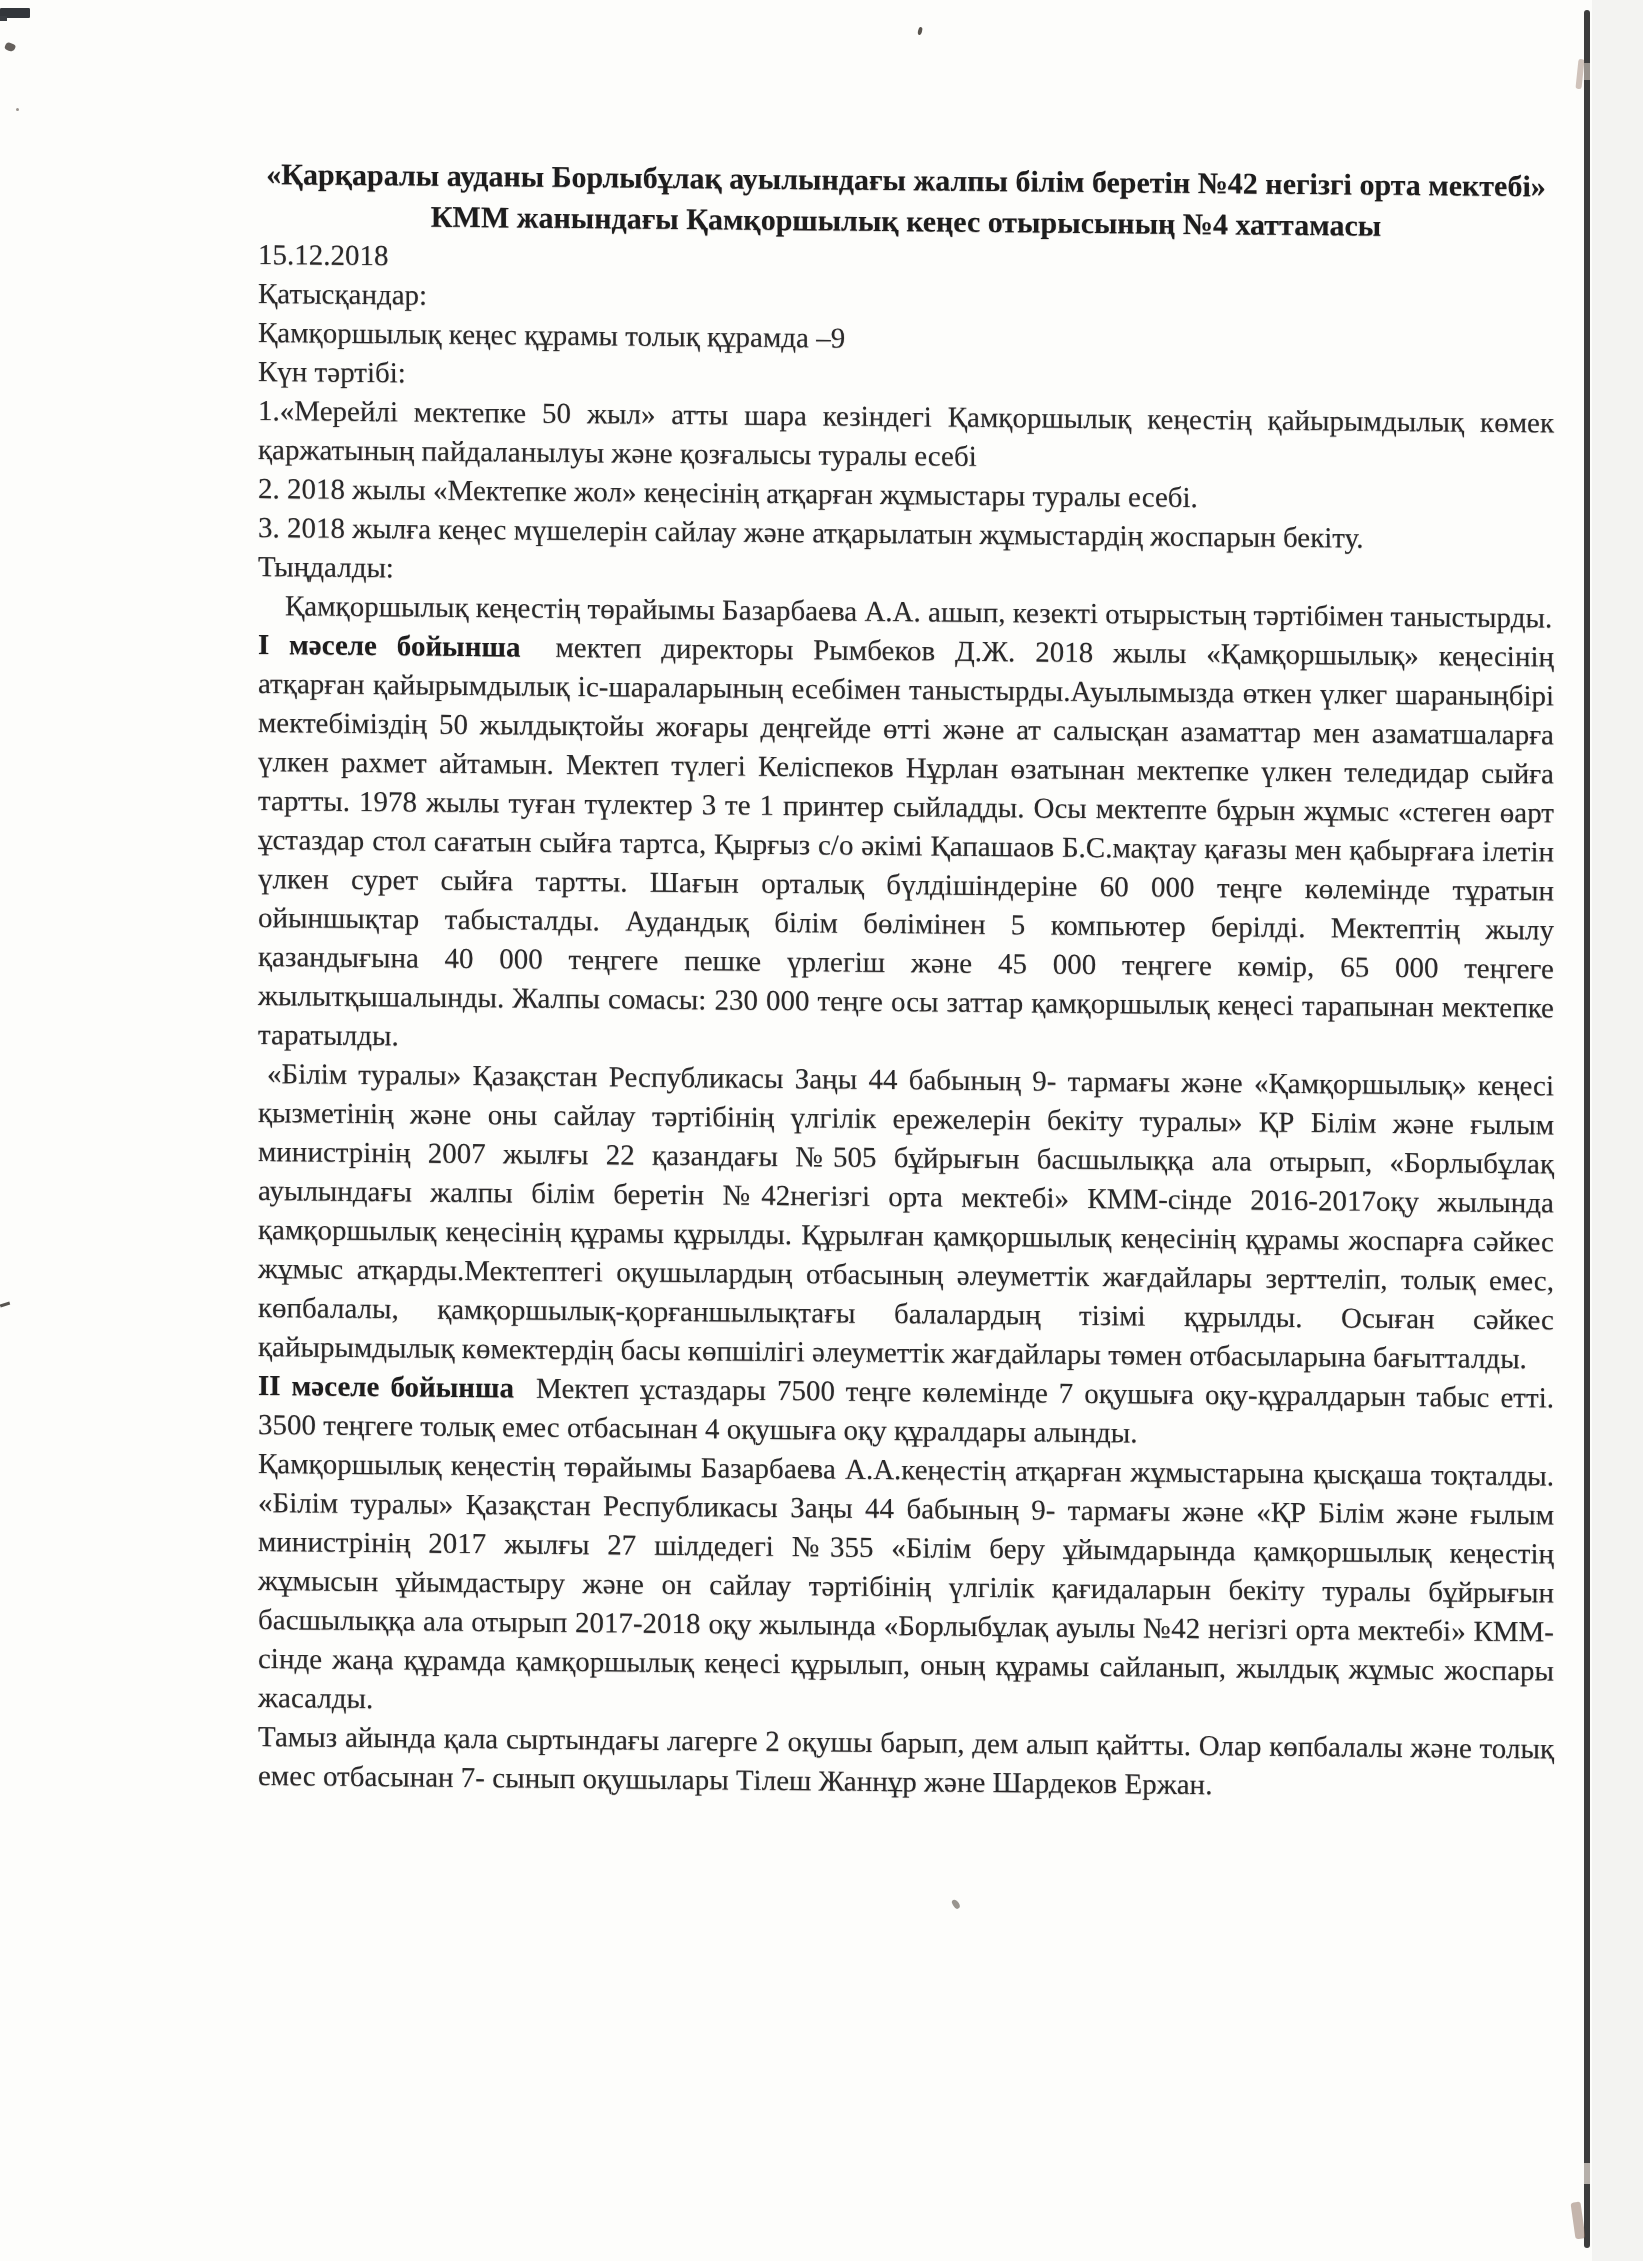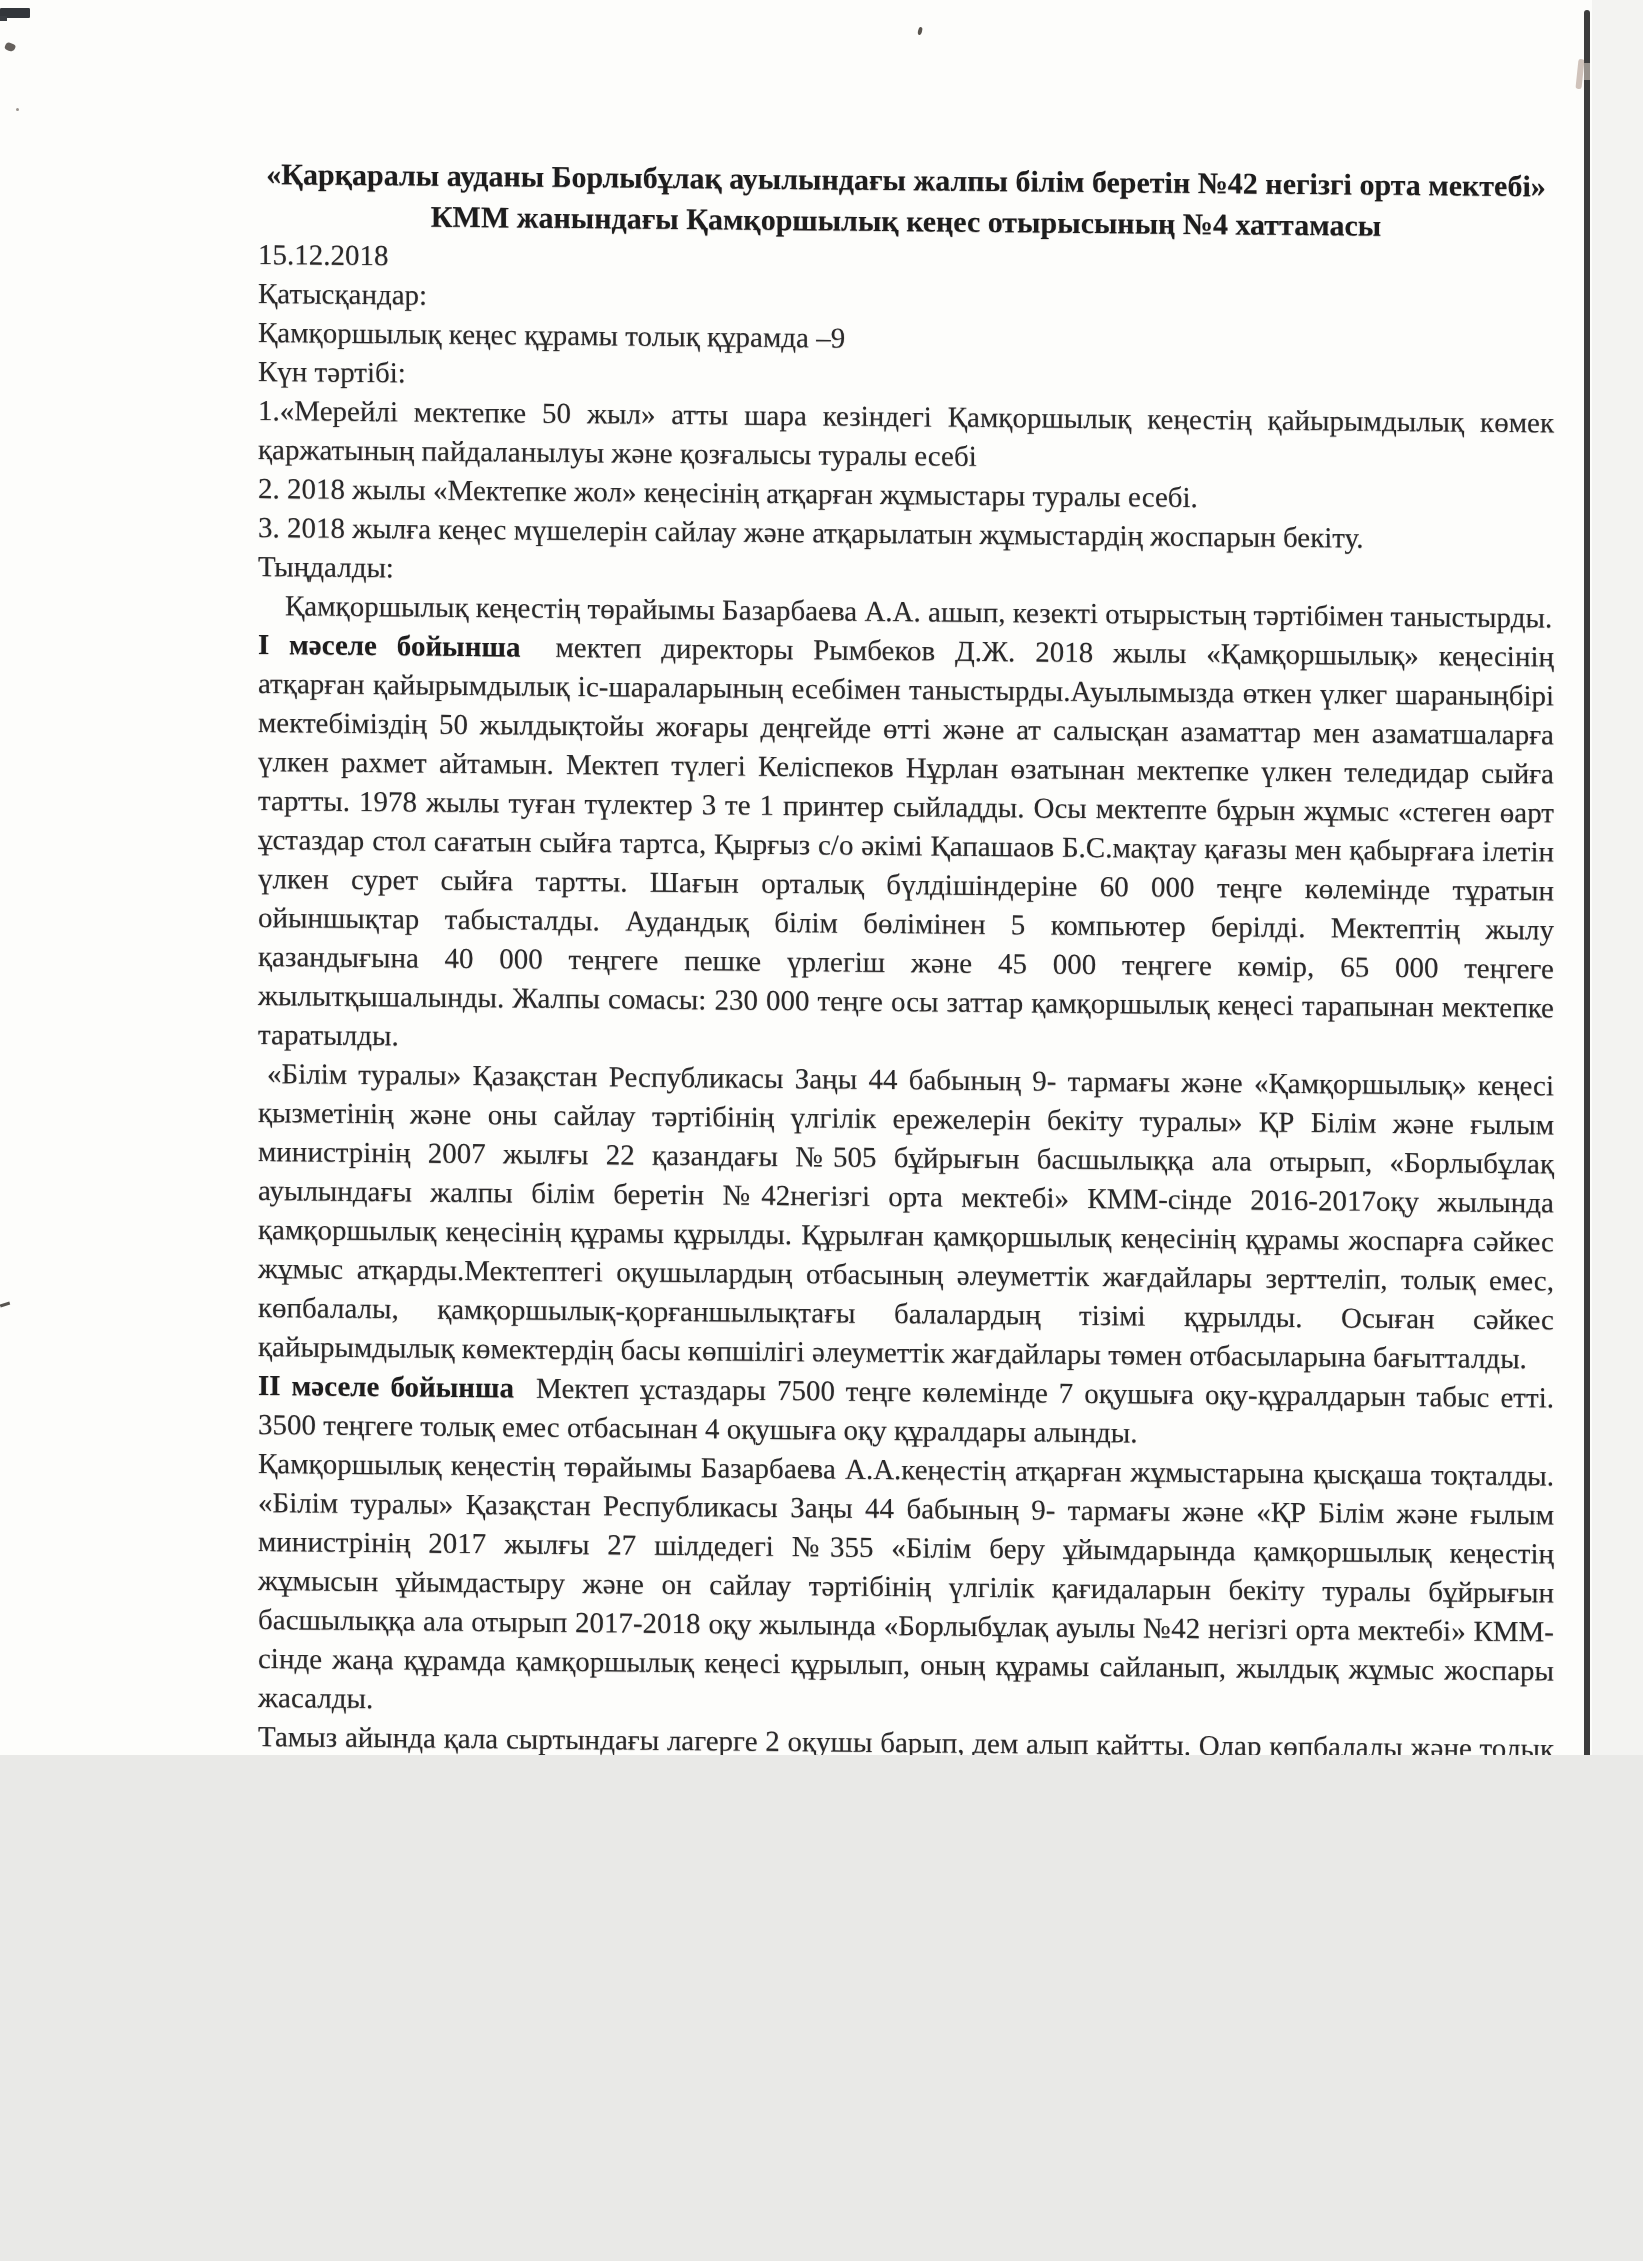--- a/index.html
+++ b/index.html
@@ -3,21 +3,21 @@
 <meta charset="utf-8">
 <style>
   html,body{margin:0;padding:0;}
   body{
     width:1644px;height:2261px;
     background:#e9e9e7;
     font-family:"Liberation Serif","DejaVu Serif",serif;
   }
   .page{
     position:relative;
-    width:1644px;height:1755px;
+    width:1644px;height:2261px;
     background:#fdfdfb;
     overflow:hidden;
   }
   
   .content{
     position:absolute;
     left:258px;top:153px;
     width:1296px;
     color:#2a2a2a;
     font-size:29px;

